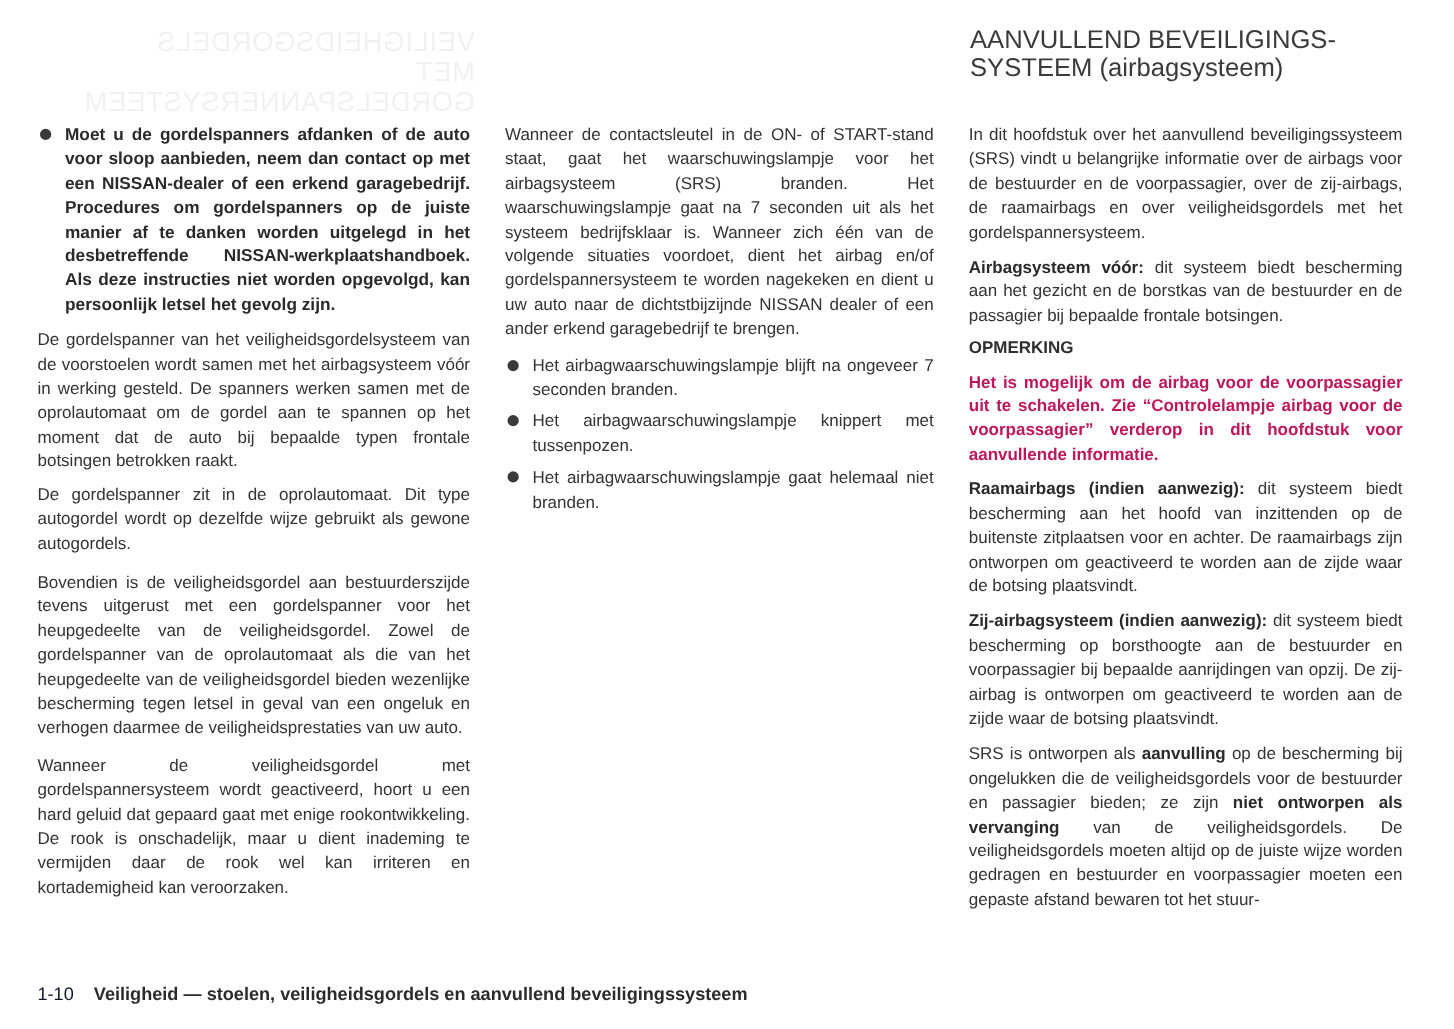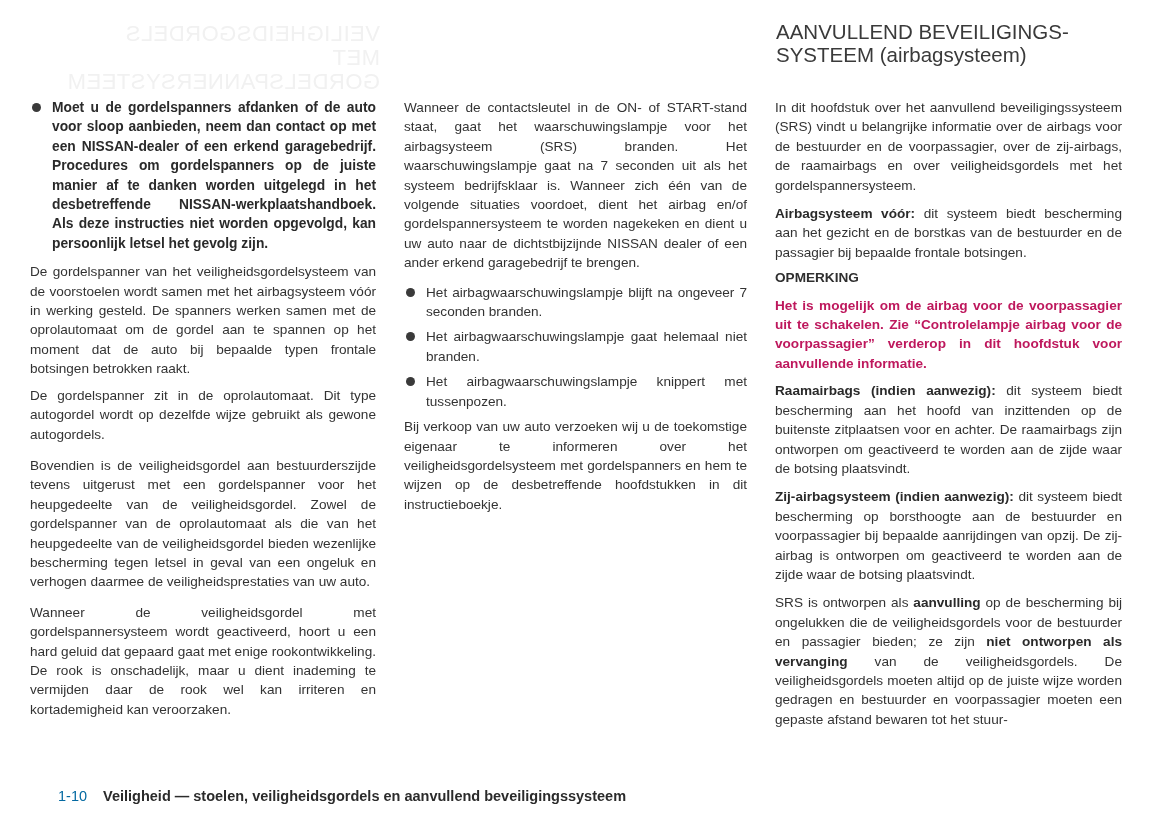--- a/index.html
+++ b/index.html
@@ -94,22 +94,21 @@
     .footer {
       position: absolute;
       left: 30px; top: 788px;
       font-size: 14.5px;
       color: #2b2b2b;
       white-space: nowrap;
     }
     .footer .pg {
       font-weight: normal;
       margin-right: 12px;
-      color: #0369a1;
-      margin-left: 28px;
+      color: #0f172a;
     }
     .footer .ttl {
       font-weight: bold;
     }
   </style>
 </head>
 <body>
 
 <div class="page">
 
@@ -131,28 +130,27 @@
 
   <div class="col col-mid">
     <p style="margin-bottom:10px">Wanneer de contactsleutel in de ON- of START-stand staat, gaat het waarschuwingslampje voor het airbagsysteem (SRS) branden. Het waarschuwingslampje gaat na 7 seconden uit als het systeem bedrijfsklaar is. Wanneer zich één van de volgende situaties voordoet, dient het airbag en/of gordelspannersysteem te worden nagekeken en dient u uw auto naar de dichtstbijzijnde NISSAN dealer of een ander erkend garagebedrijf te brengen.</p>
     <div class="mid-bullets">
       <div class="bullet-item">
         <span class="dot"></span>
         <span>Het airbagwaarschuwingslampje blijft na ongeveer 7 seconden branden.</span>
       </div>
       <div class="bullet-item">
         <span class="dot"></span>
-        <span>Het airbagwaarschuwingslampje gaat helemaal niet branden.</span>
+        <span>Het airbagwaarschuwingslampje knippert met tussenpozen.</span>
       </div>
       <div class="bullet-item">
         <span class="dot"></span>
-        <span>Het airbagwaarschuwingslampje knippert met tussenpozen.</span>
+        <span>Het airbagwaarschuwingslampje gaat helemaal niet branden.</span>
       </div>
     </div>
-    <p>Bij verkoop van uw auto verzoeken wij u de toekomstige eigenaar te informeren over het veiligheidsgordelsysteem met gordelspanners en hem te wijzen op de desbetreffende hoofdstukken in dit instructieboekje.</p>
   </div>
 
   <h1 class="section-title">
     <span>AANVULLEND BEVEILIGINGS-</span><br>
     <span>SYSTEEM (airbagsysteem)</span>
   </h1>
 
   <div class="col col-right">
     <p style="margin-bottom:9px">In dit hoofdstuk over het aanvullend beveiligingssysteem (SRS) vindt u belangrijke informatie over de airbags voor de bestuurder en de voorpassagier, over de zij-airbags, de raamairbags en over veiligheidsgordels met het gordelspannersysteem.</p>
     <p style="margin-bottom:6px">

